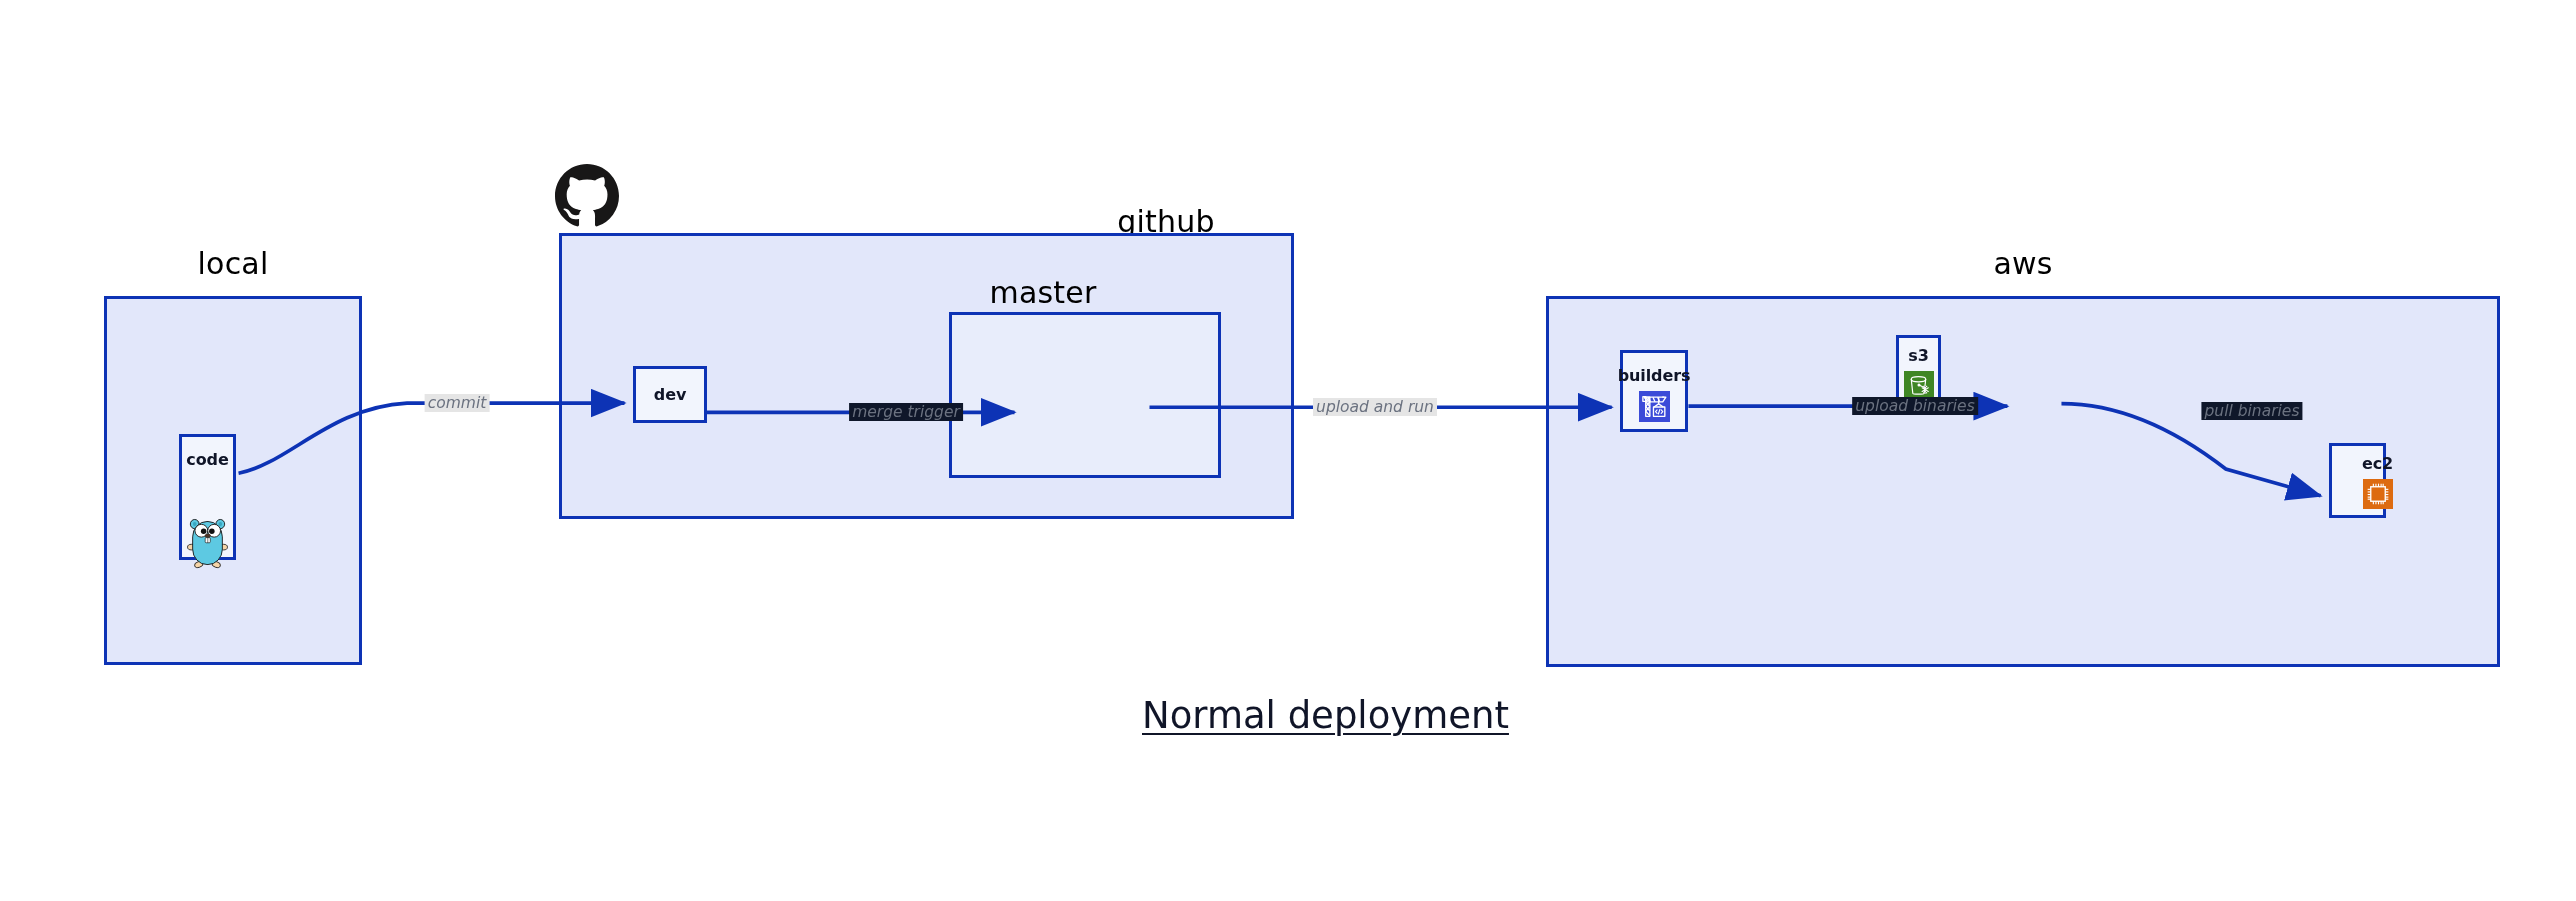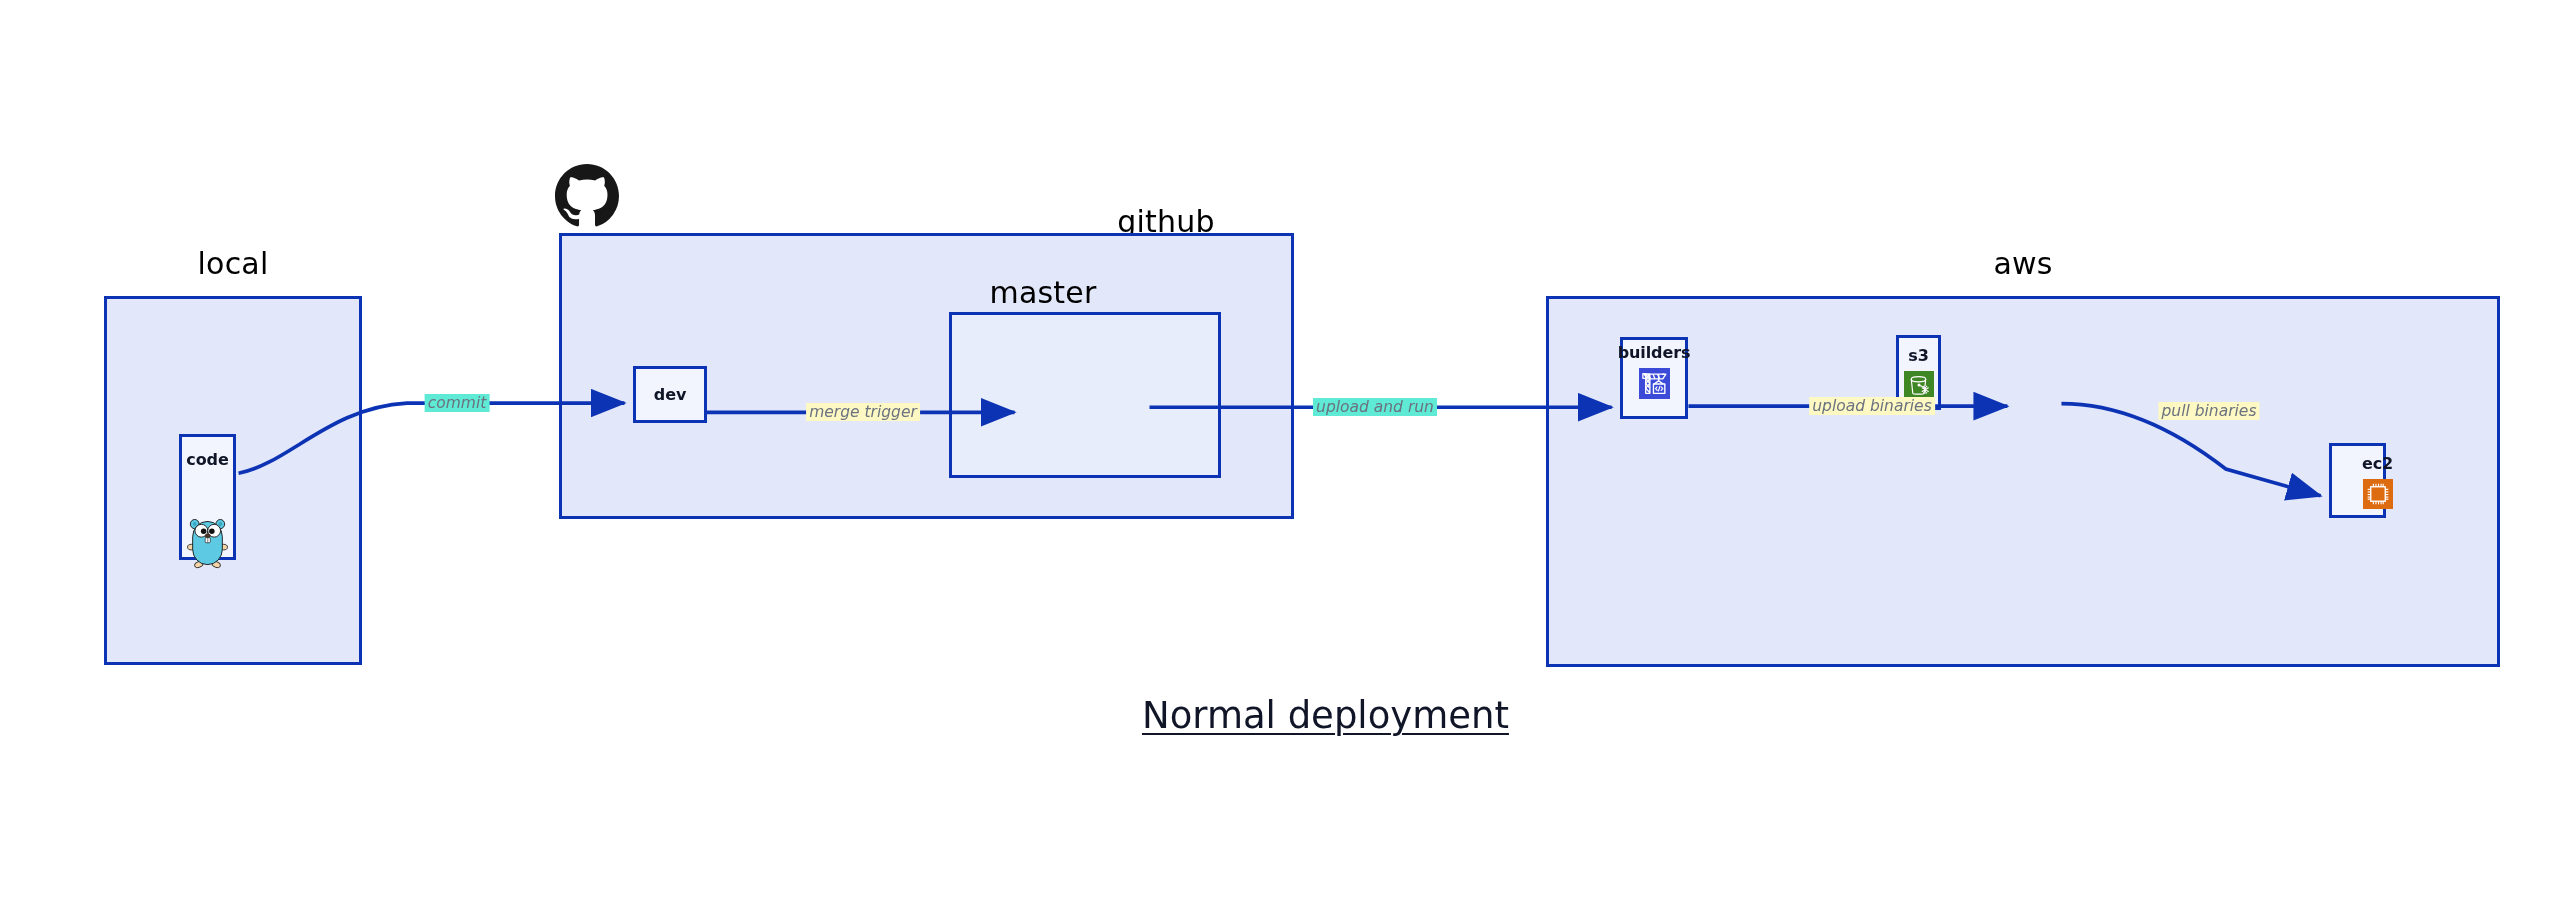--- a/index.html
+++ b/index.html
@@ -47,26 +47,26 @@
 
   
   .edges{ position:absolute; left:0; top:0; width:2604px; height:902px; pointer-events:none; }
 
   .edge-label{
     position:absolute;
     color:#6b7280;
     font-size:15.5px;
     font-style:italic;
     white-space:nowrap;
-    background:#5eead4;
+    background:#e5e5e5;
     padding:0 3.1px;
     font-family:"DejaVu Sans", sans-serif;
     transform:translate(-50%,-50%);
   }
-  .edge-label.on-fill{ background:#fef9c3; }
+  .edge-label.on-fill{ background:#0f172a;margin-left:43px; }
 
   
   #title{
     position:absolute;
     color:#101528;
     font-size:37px;
     font-weight:400;
     text-decoration:underline;
     text-underline-offset:4.6px;
     text-decoration-thickness:2.1px;
@@ -138,21 +138,21 @@
 
   <div class="node" style="left:633px; top:366px; width:74px; height:57px; justify-content:center;">
     <div class="node-label">dev</div>
   </div>
 
 
   <div class="group-label" style="left:1894px; top:246px; width:258px; text-align:center;">aws</div>
 
   <div class="group" style="left:1546px; top:296px; width:954px; height:371px;"></div>
 
-  <div class="node" style="left:1620px; top:337px; width:68px; height:82px; padding-top:3px;">
+  <div class="node" style="left:1620px; top:350px; width:68px; height:82px; padding-top:13px;">
     <div class="node-label">builders</div>
     <div class="icon-wrap" style="margin-top:6.2px;">
       <svg width="31" height="31" viewBox="0 0 60 60" aria-hidden="true">
         <rect x="0" y="0" width="60" height="60" fill="#3b4bd8"></rect>
         <g fill="none" stroke="#ffffff" stroke-width="2.6" stroke-linejoin="round">
 
           <path d="M13 12 L13 49 L21 49 L21 12 Z"></path>
           <path d="M13 12 L21 21 M21 12 L13 21 M13 21 L21 30 M21 21 L13 30 M13 30 L21 39 M21 30 L13 39 M13 39 L21 48 M21 48 L13 39"></path>
 
           <rect x="7.5" y="11" width="5.5" height="9"></rect>

